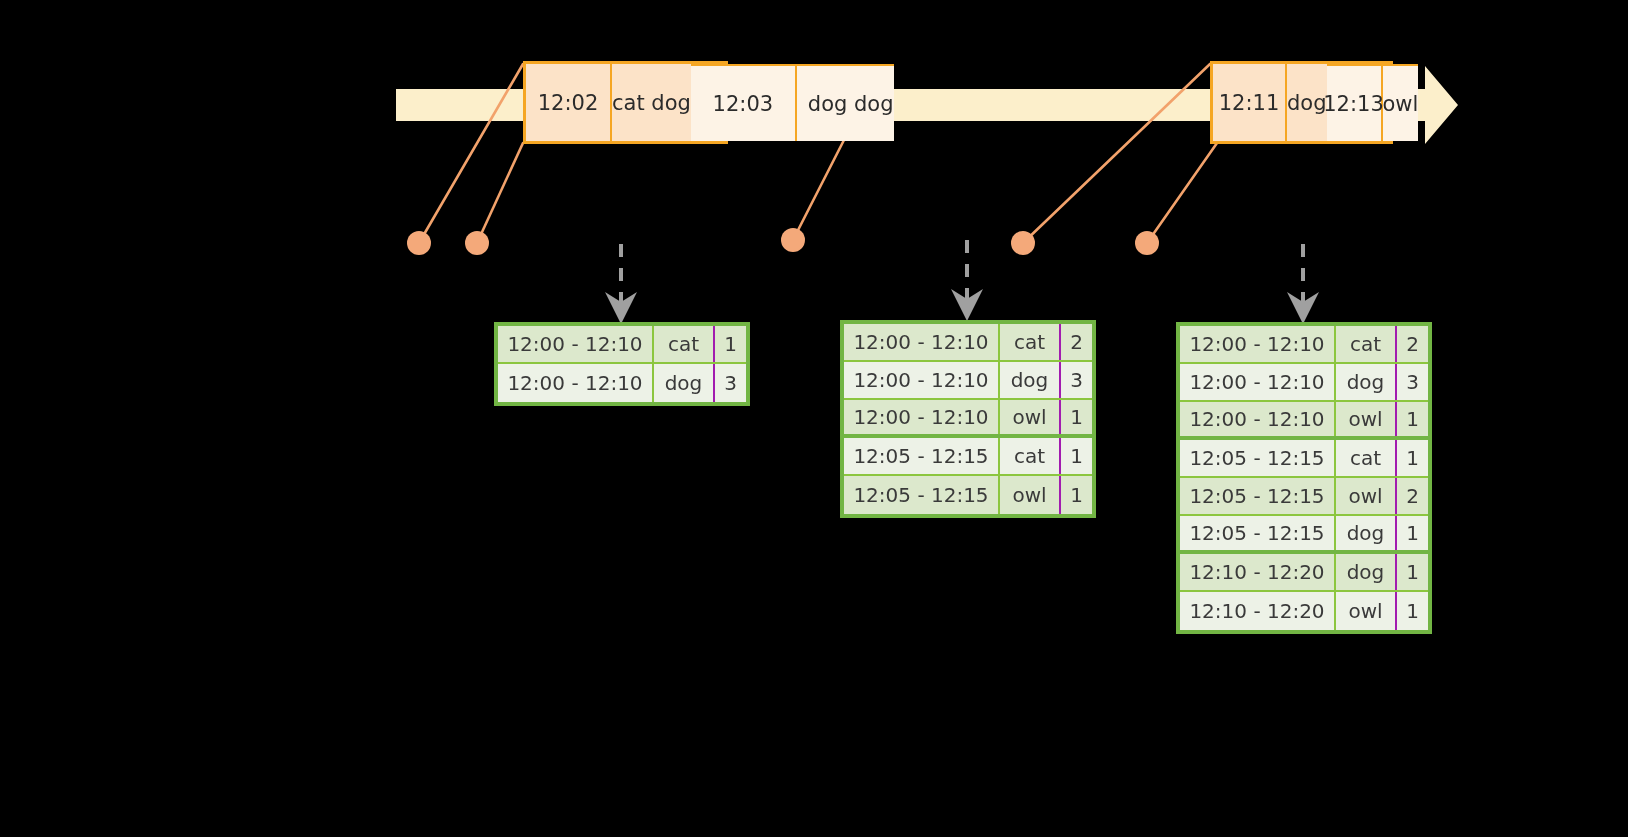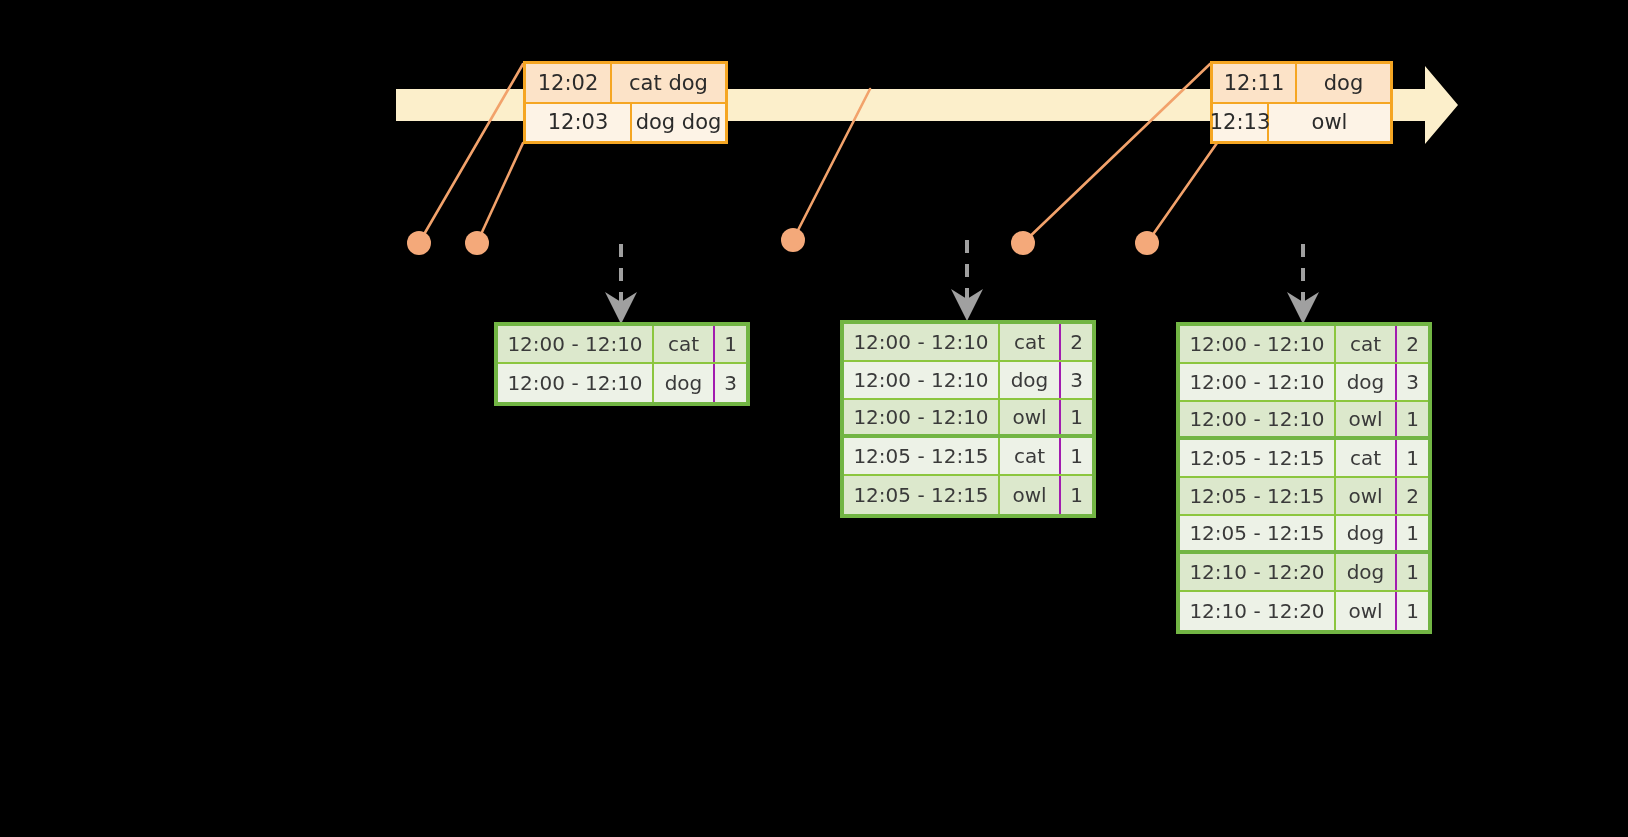--- a/index.html
+++ b/index.html
@@ -25,21 +25,21 @@
     width: 1628px;
     height: 837px;
     pointer-events: none;
   }
   
   .event-box {
     position: absolute;
     border: 3px solid #F5A623;
     box-sizing: border-box;
     display: flex;
-    flex-direction: column;
+    flex-direction: row;
     z-index: 5;
   }
   .event-row {
     display: flex;
     flex: 1 1 auto;
   }
   .event-row + .event-row {
     border-top: 2px solid #F5A623;
   }
   .ev-time, .ev-words {
@@ -131,28 +131,28 @@
     </g>
   </svg>
 
   <div class="event-box" style="left:523px; top:61px; width:205px; height:83px;">
     <div class="event-row shade">
       <div class="ev-time" style="width:86px;">12:02</div>
       <div class="ev-words" style="flex:1;">cat dog</div>
     </div>
     <div class="event-row plain">
       <div class="ev-time" style="width:106px;text-align:center;">12:03</div>
-      <div class="ev-words" style="flex:1;">dog dog</div>
+      <div class="ev-words" style="flex:1;padding-left:11px;">dog dog</div>
     </div>
   </div>
 
 
   <div class="event-box" style="left:1210px; top:61px; width:183px; height:83px;">
     <div class="event-row shade">
-      <div class="ev-time" style="width:84px;">12:11</div>
+      <div class="ev-time" style="width:74px;">12:11</div>
       <div class="ev-words" style="flex:1;">dog</div>
     </div>
     <div class="event-row plain">
       <div class="ev-time" style="width:56px;">12:13</div>
       <div class="ev-words" style="flex:1;">owl</div>
     </div>
   </div>
 
   <div class="result-table" style="left:494px; top:322px; width:256px;">
       <div class="rt-row odd sep">

